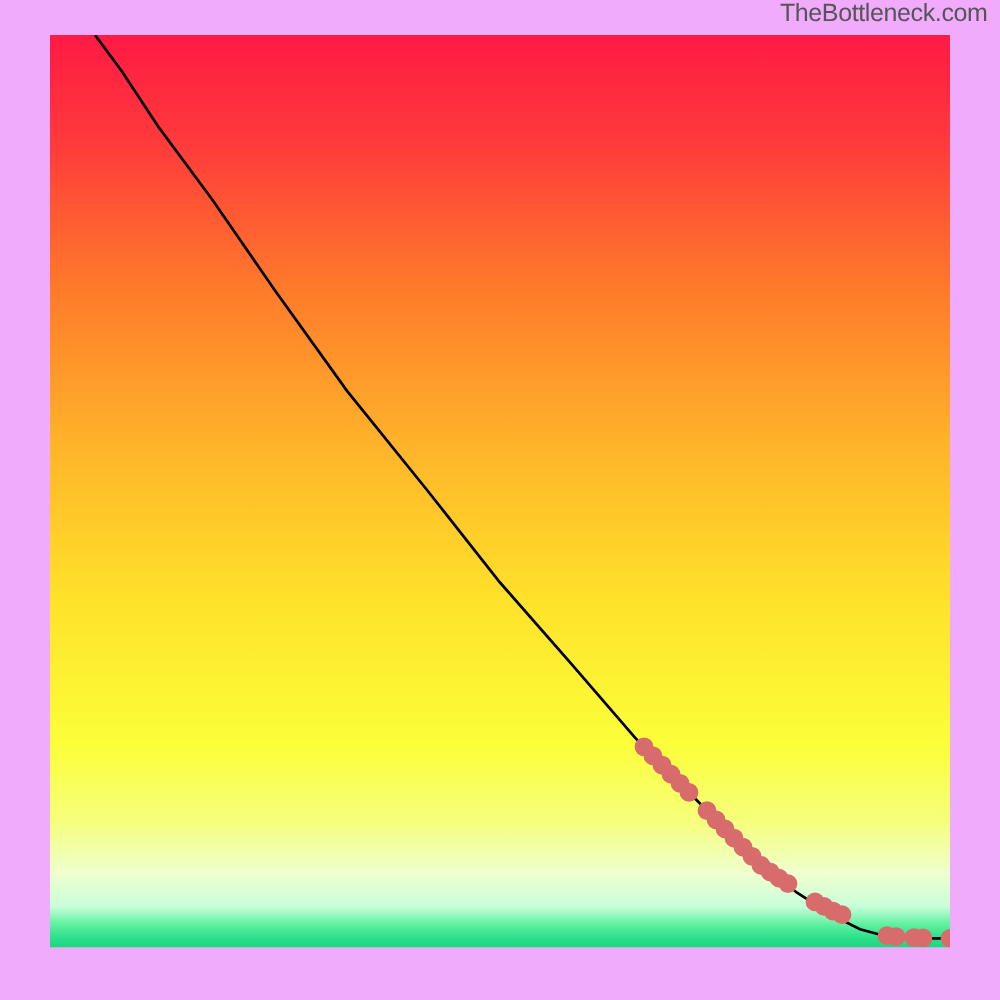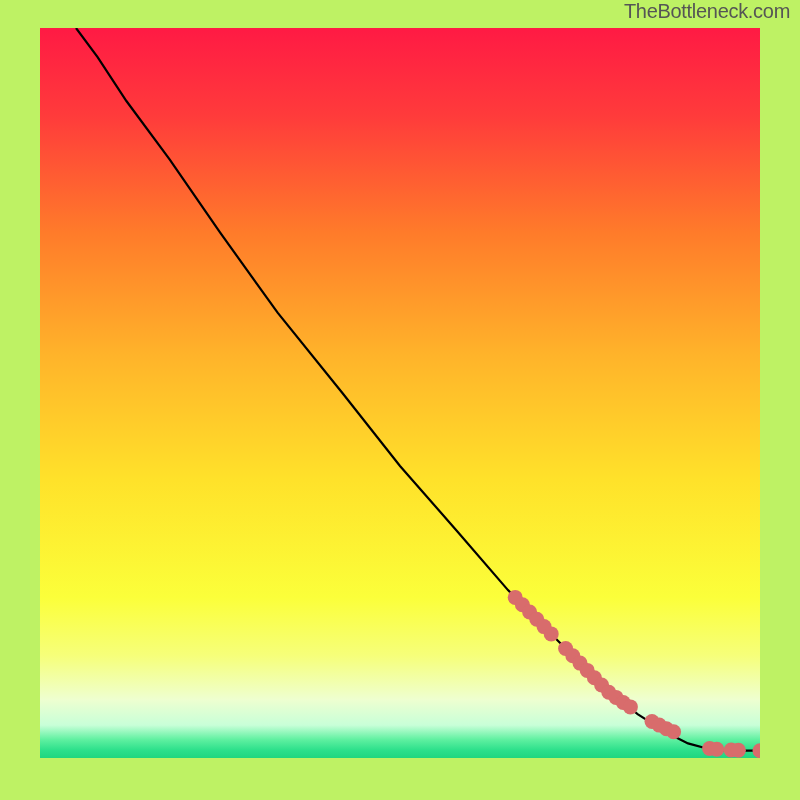--- a/index.html
+++ b/index.html
@@ -7,21 +7,21 @@
     padding: 0;
     background: #000;
     width: 800px;
     height: 800px;
     overflow: hidden;
     font-family: Arial, Helvetica, sans-serif;
   }
   .outer {
     width: 800px;
     height: 800px;
-    background: #bef264;
+    background: #f0abfc;
     position: relative;
   }
   .attribution {
     position: absolute;
     top: 0;
     right: 10px;
     color: #555;
     font-size: 20px;
     font-weight: 500;
     letter-spacing: -0.3px;

